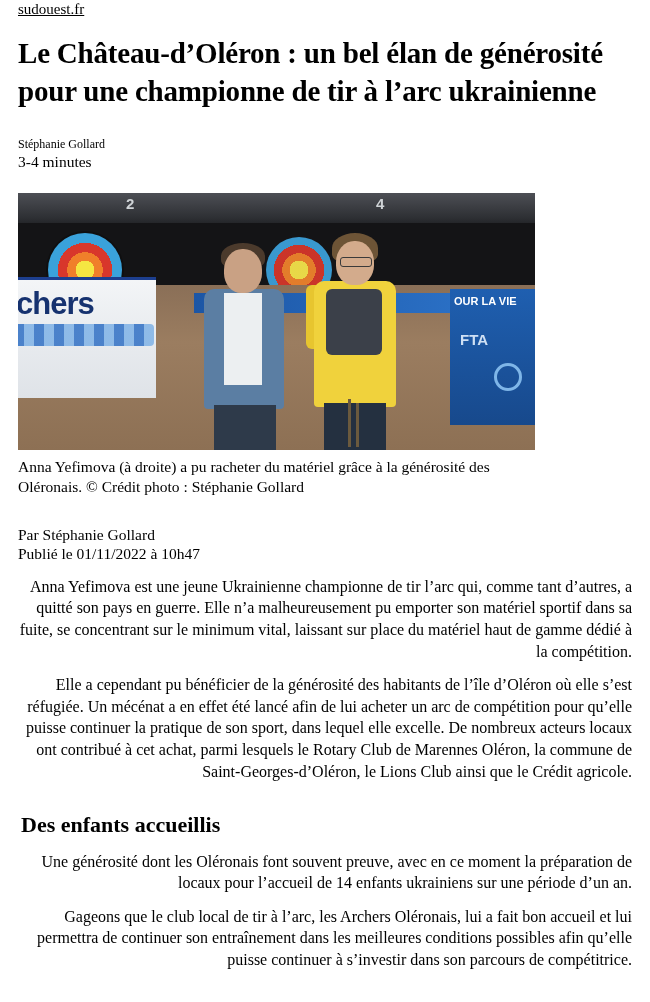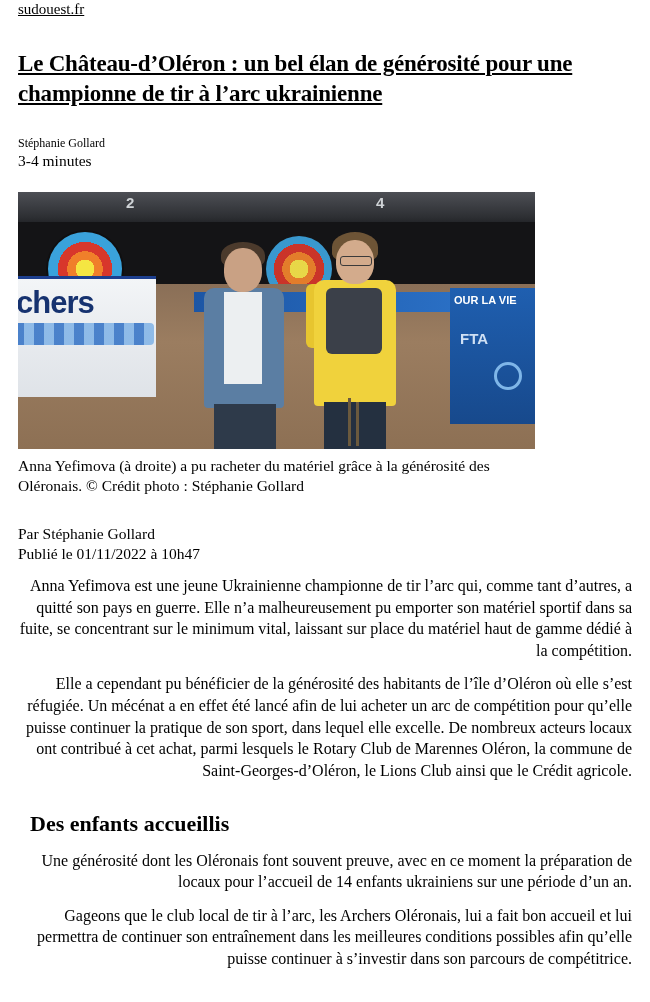--- a/index.html
+++ b/index.html
@@ -22,26 +22,25 @@
     display: inline-block;
     font-family: "Liberation Serif", serif;
     font-size: 15px;
     color: #000000;
     text-decoration: underline;
     margin: 1px 0 0 0;
     line-height: 1.1;
   }
   h1.headline {
     font-family: "Liberation Serif", "DejaVu Serif", serif;
-    font-size: 23px;
+    font-size: 29px;
     font-weight: bold;
     line-height: 1.32;
-    margin: 31px 0 0 0;
+    margin: 16px 0 0 0;
     letter-spacing: -0.2px;
-    text-decoration: underline;
   }
   .byline {
     font-size: 12px;
     line-height: 1.25;
     margin: 26px 0 0 0;
   }
   .readtime {
     font-size: 15.5px;
     line-height: 1.25;
     margin: 0;
@@ -172,21 +171,21 @@
   }
   p.body {
     font-size: 16px;
     line-height: 1.35;
     margin: 12px 0 0 0;
     text-align: right;
   }
   h2.subhead {
     font-size: 22px;
     font-weight: bold;
-    margin: 30px 0 0 12px;
+    margin: 30px 0 0 3px;
     line-height: 1.2;
   }
 </style>
 </head>
 <body>
 
 <div class="page">
 
   <a class="source-link" href="#">sudouest.fr</a>
 

